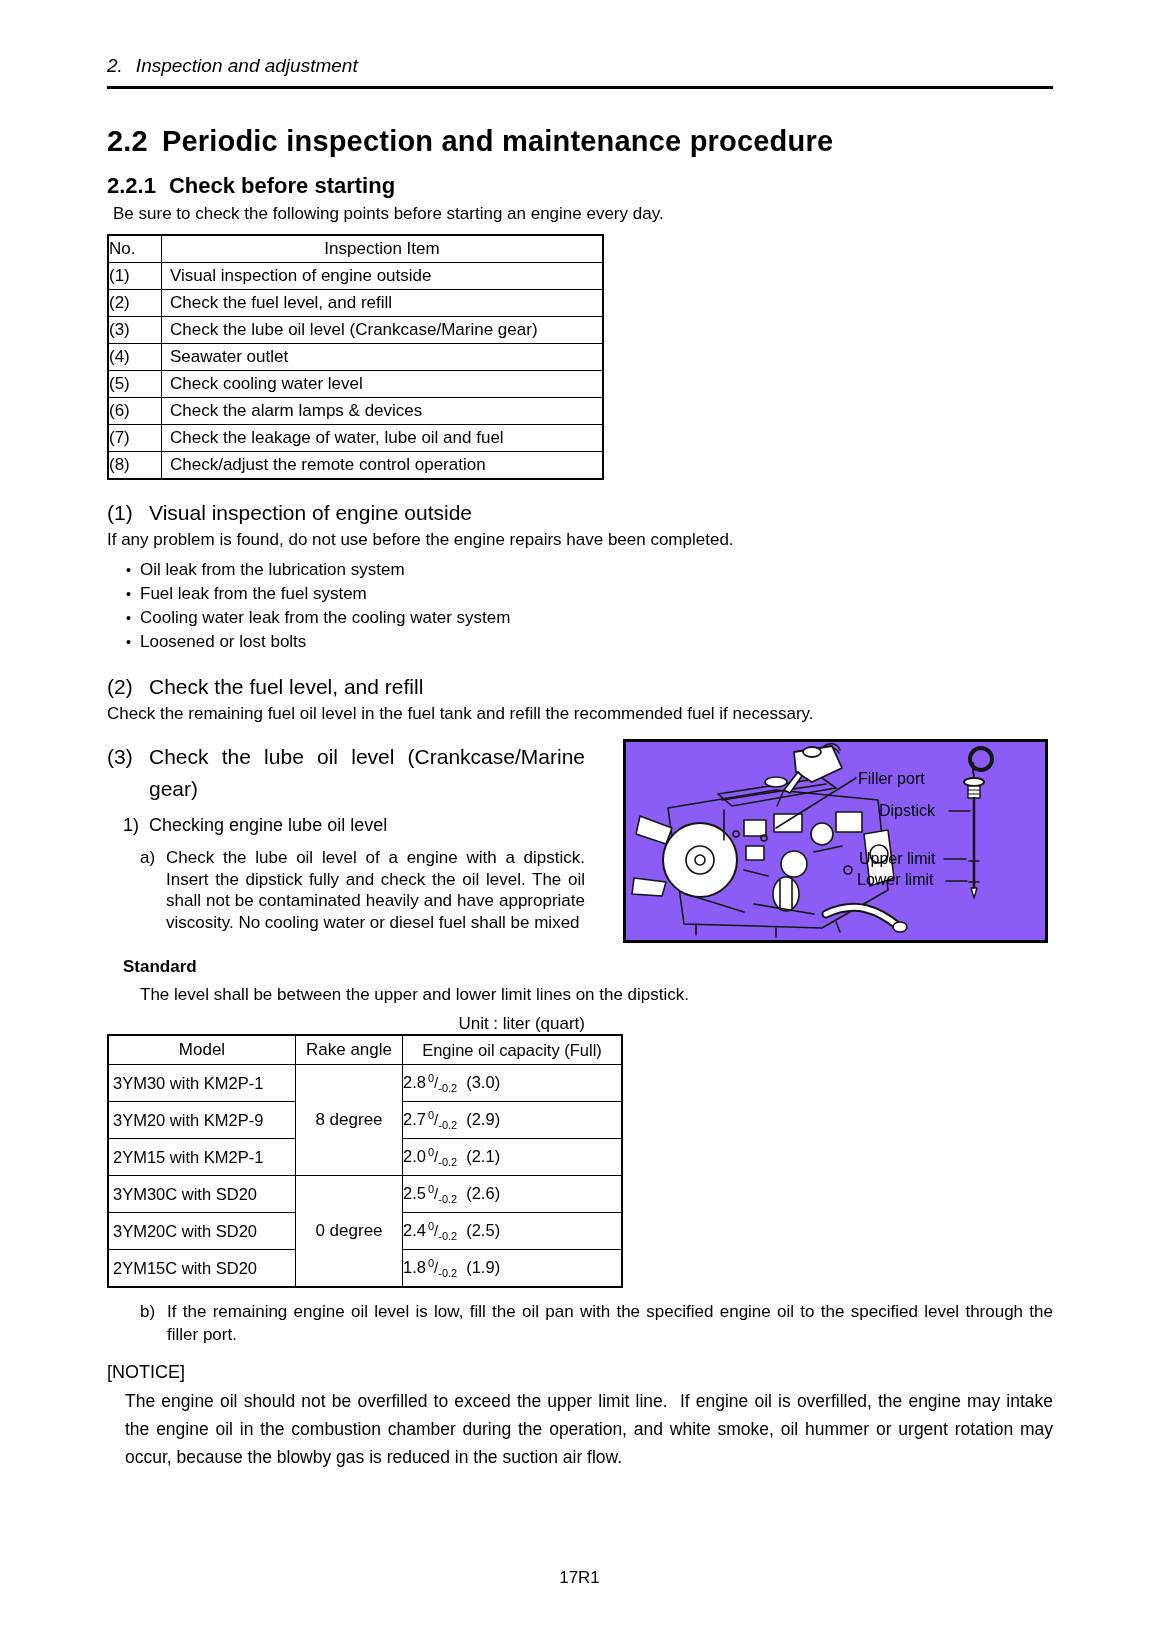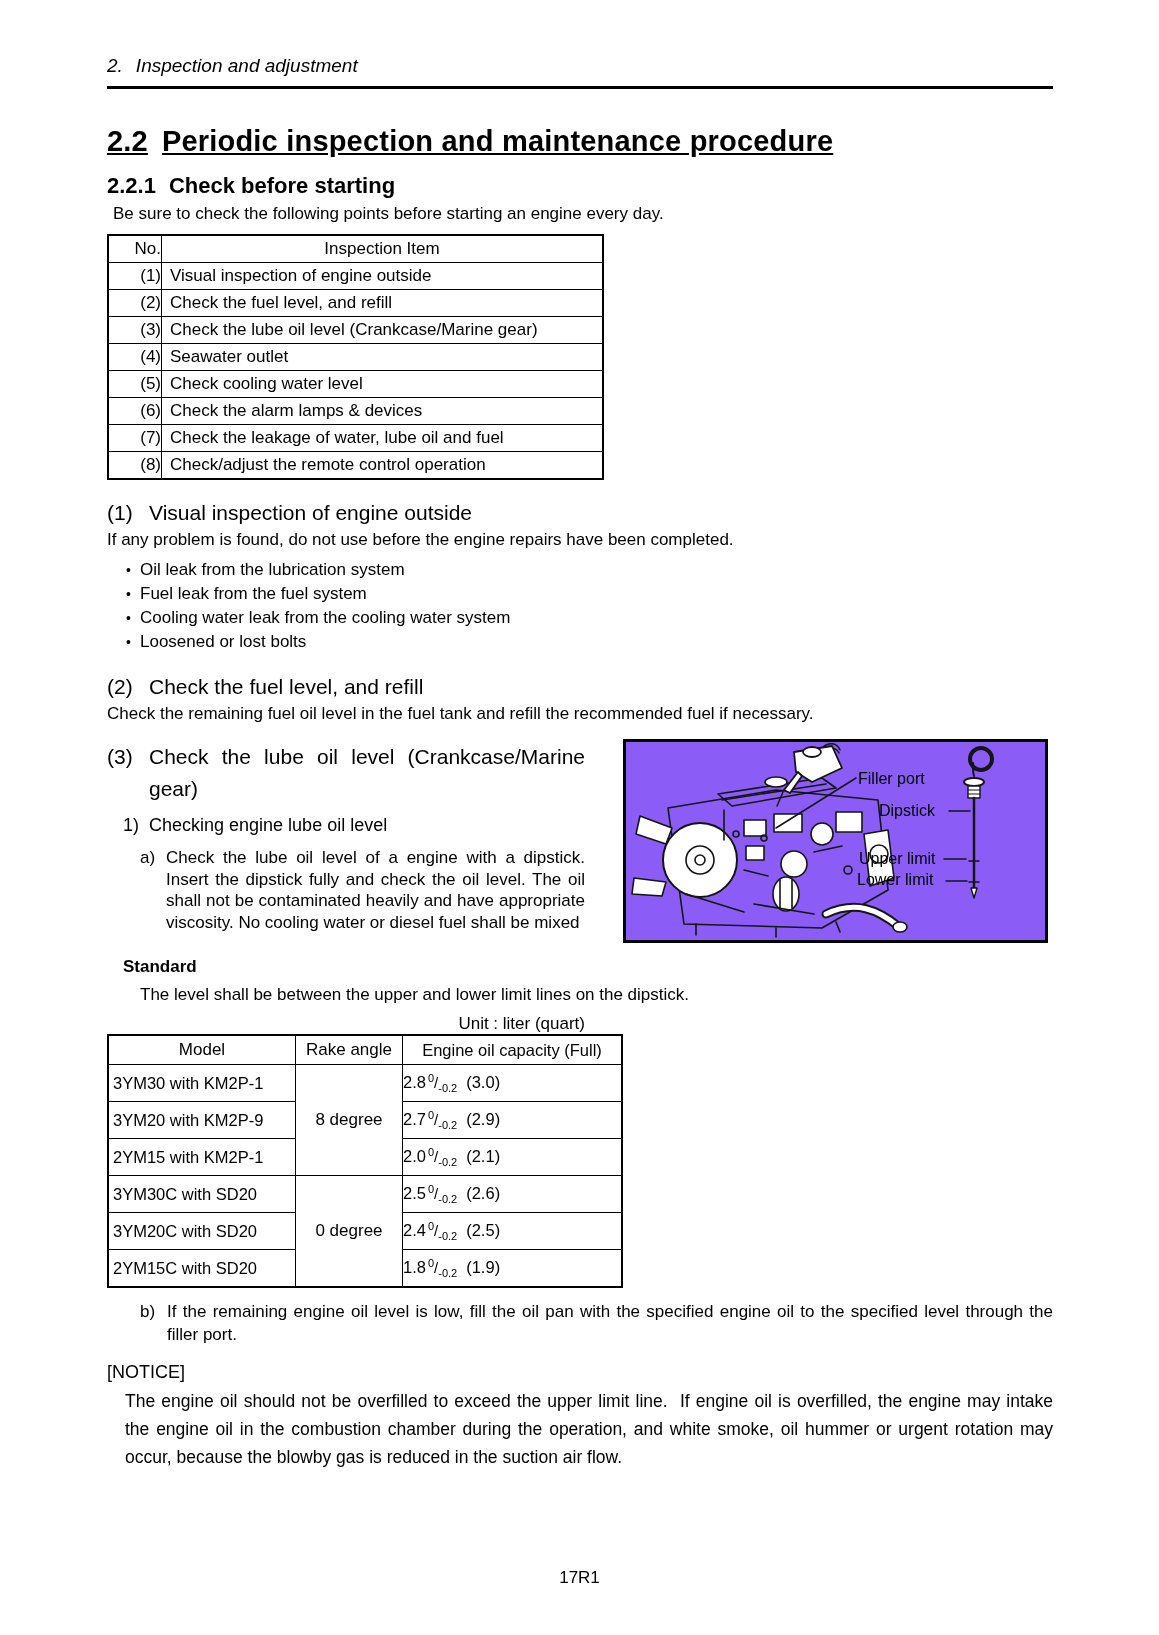--- a/index.html
+++ b/index.html
@@ -5,33 +5,33 @@
   html,body{margin:0;padding:0;background:#ffffff;}
   body{width:1159px;height:1635px;position:relative;font-family:"Liberation Sans",sans-serif;color:#000;overflow:hidden;}
   .page{position:absolute;inset:0;padding:55px 106px 0 107px;box-sizing:border-box;}
 
   
   .running-head{font-style:italic;font-size:19px;}
   .running-head .num{margin-right:13px;}
   .head-rule{border:none;border-top:3px solid #000;margin:9px 0 0 0;}
 
   
-  .h1{margin:36px 0 0;font-size:29px;font-weight:bold;letter-spacing:.2px;text-decoration:underline;}
+  .h1{margin:36px 0 0;font-size:29px;font-weight:bold;letter-spacing:.2px;}
   .h1 .num{margin-right:14px;}
   .h2{margin:15px 0 0;font-size:22px;font-weight:bold;}
   .h2 .num{margin-right:13px;}
   .p-intro{margin:5px 6px 0;font-size:17px;}
 
   
   table{border-collapse:collapse;}
   .t1{margin-top:10px;border:2px solid #000;}
   .t1 th,.t1 td{border:1.5px solid #000;font-size:17px;font-weight:normal;padding:0;}
   .t1 th{height:26px;}
   .t1 td{height:26px;}
-  .t1 .c-no{width:52px;text-align:right;}
+  .t1 .c-no{width:52px;text-align:left;}
   .t1 .c-item{width:424px;text-align:left;padding:0 8px;margin-top:40px;}
   .t1 th.c-item{text-align:center;}
 
   
   .h3{position:relative;margin:21px 0 0;padding-left:42px;font-size:21px;font-weight:normal;}
   .h3 .num{position:absolute;left:0;top:0;}
   .p-body{margin:5px 0 0;font-size:17px;}
   ul.bullets{margin:8px 0 0;padding:0 0 0 33px;list-style:none;}
   ul.bullets li{position:relative;font-size:17px;line-height:24px;}
   ul.bullets li::before{content:"\2022";position:absolute;left:-14px;top:0;font-size:14px;}

